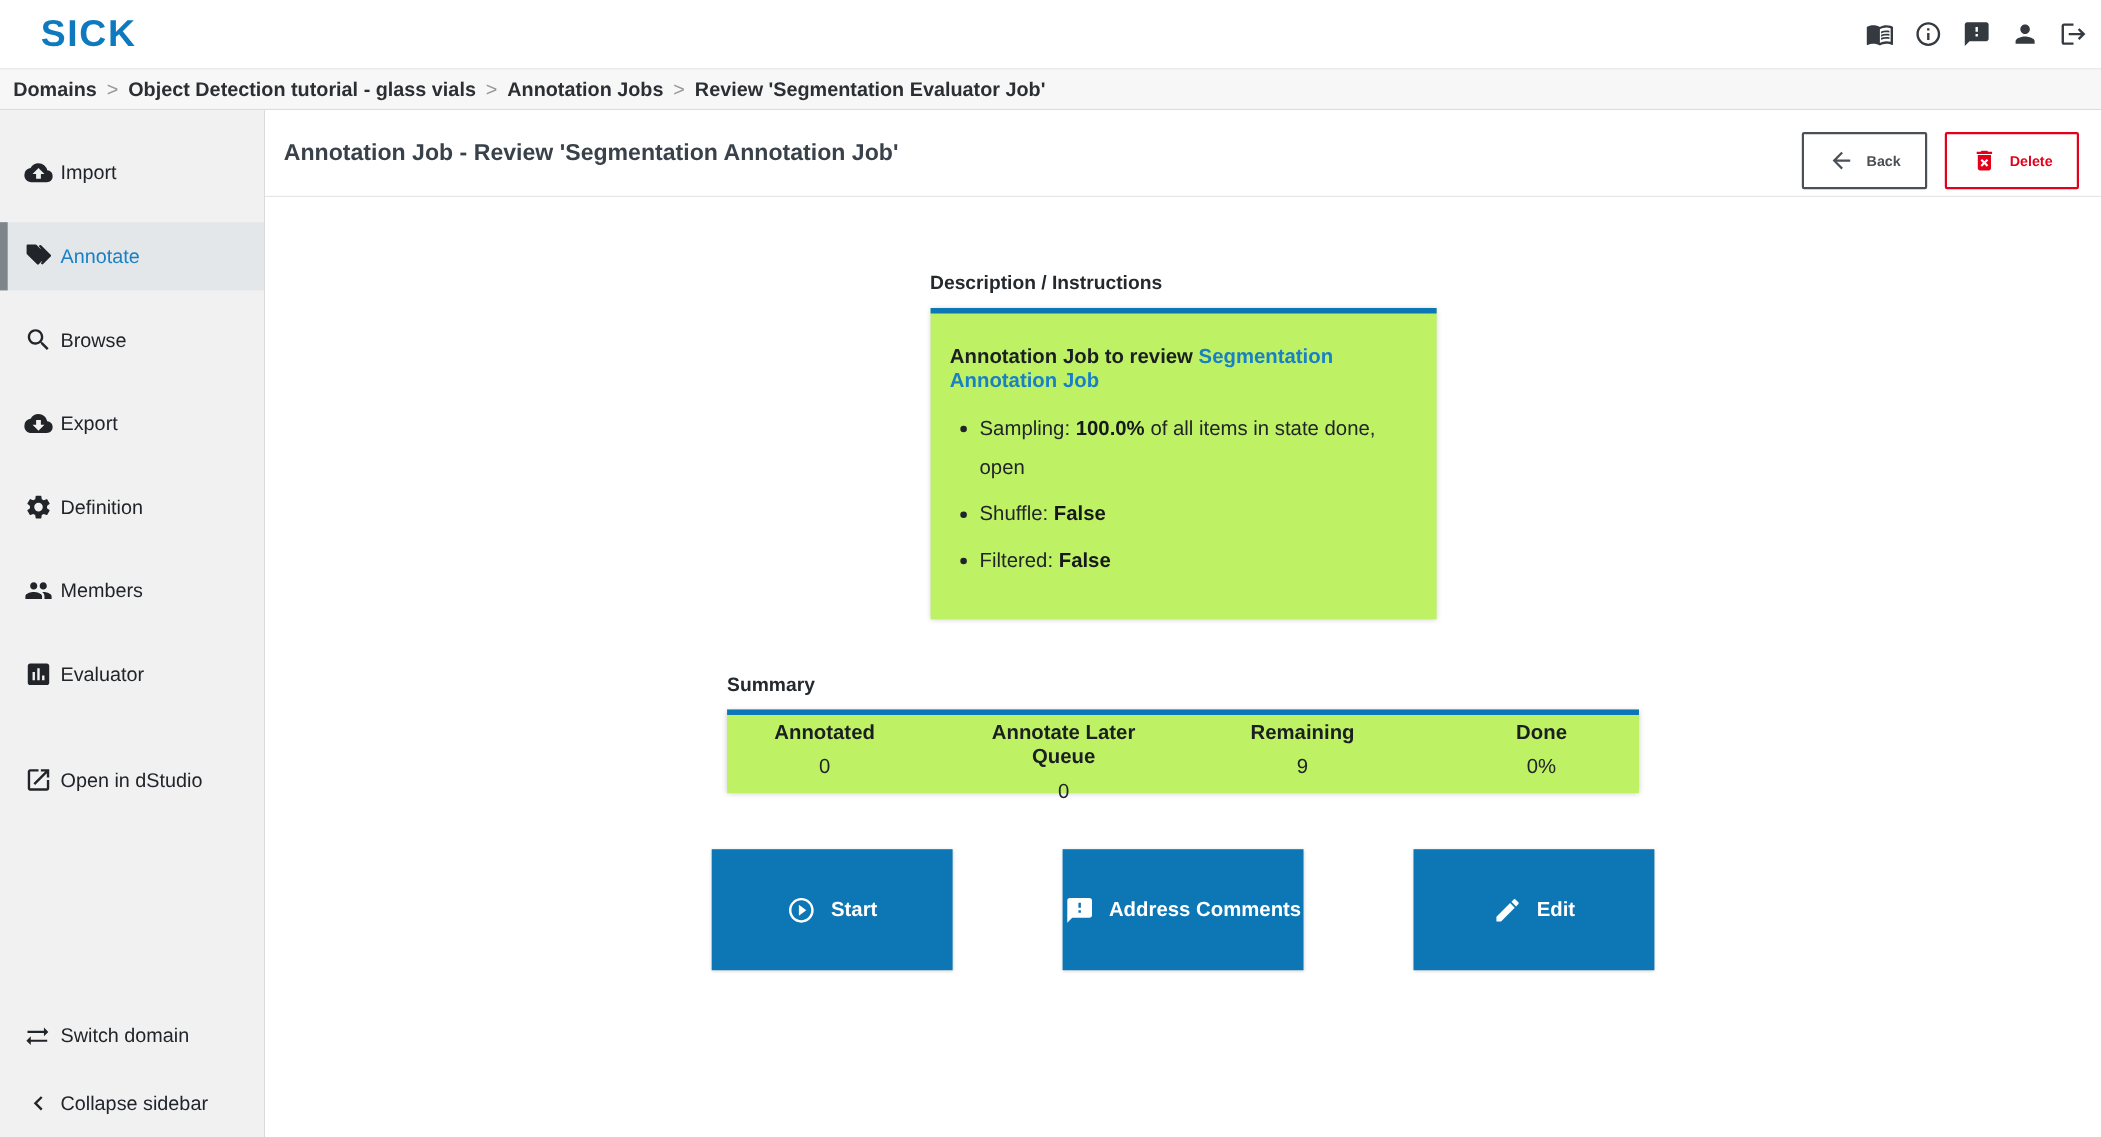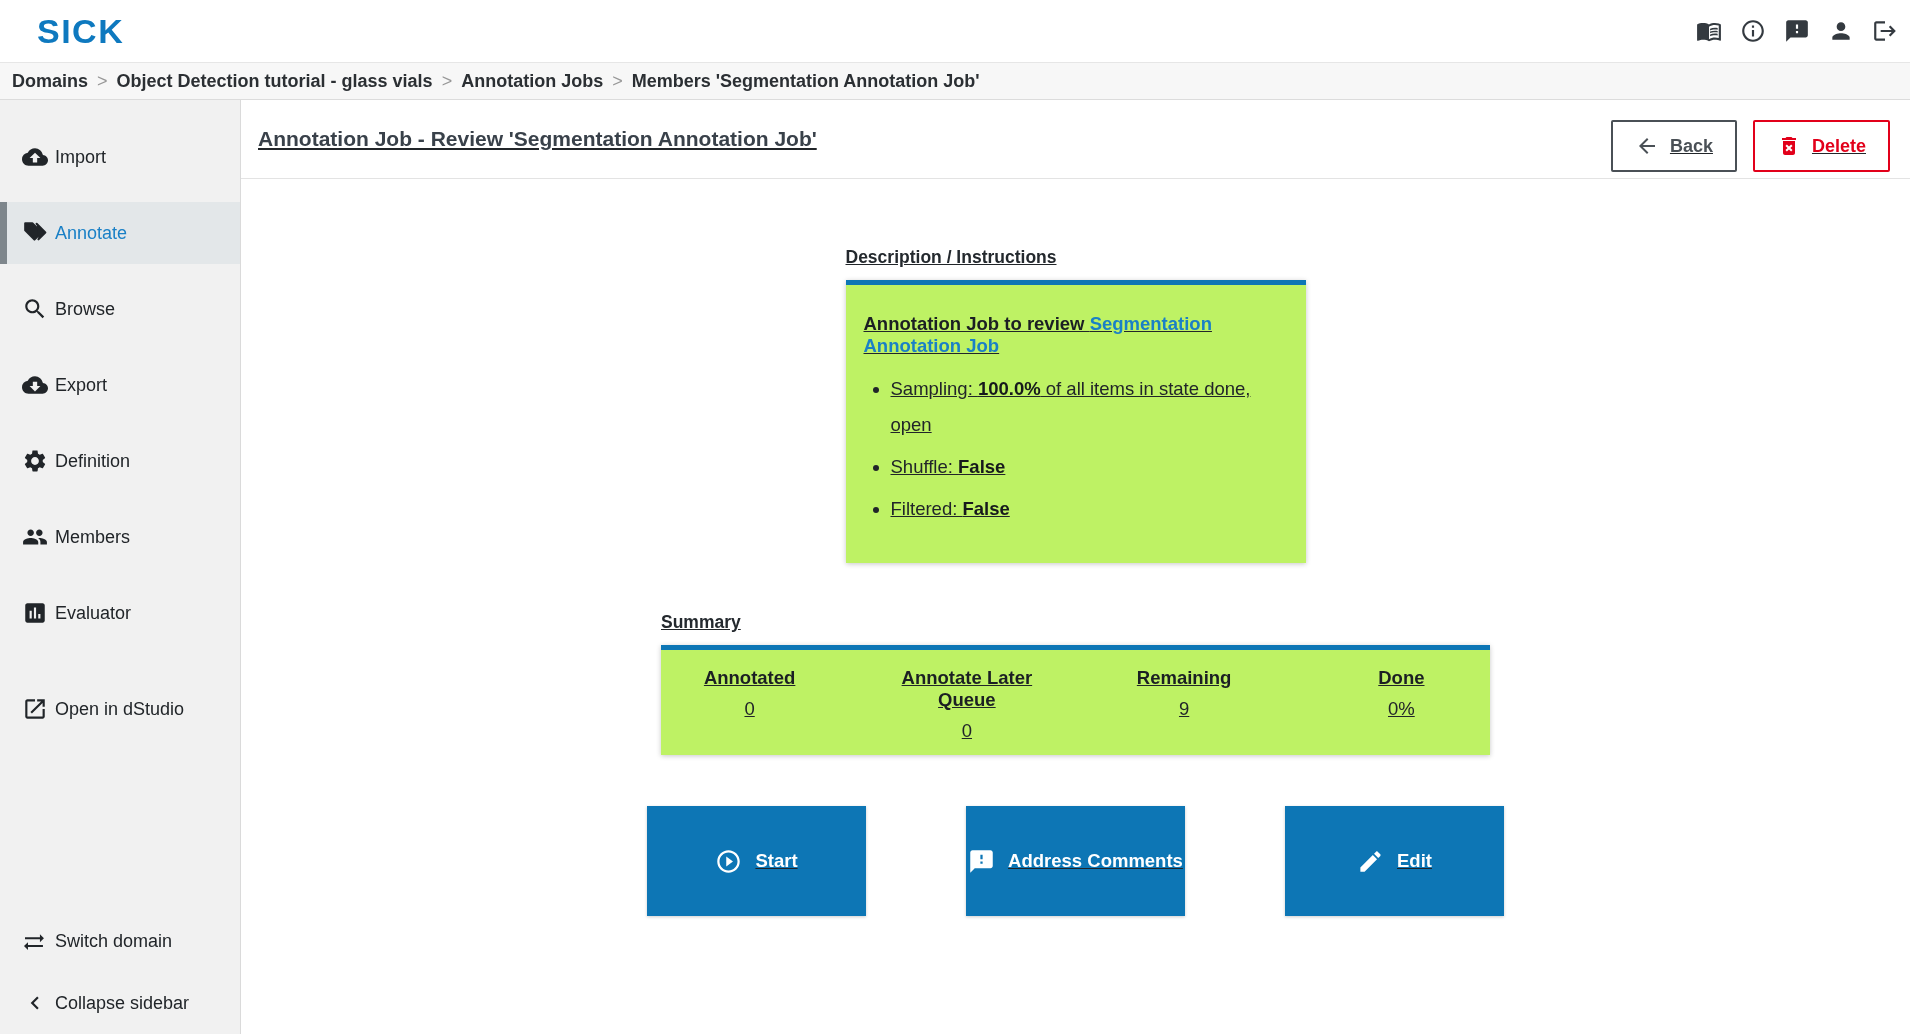--- a/index.html
+++ b/index.html
@@ -27,26 +27,26 @@
     display:flex; flex-direction:column; padding-top:26px; overflow:hidden; }
   .side-item { height:62px; margin-bottom:14px; display:flex; align-items:center; gap:7px;
     padding-left:22px; font-size:18px; color:#212529; cursor:pointer; }
   .side-item svg { width:26px; height:26px; fill:#212529; flex:0 0 26px; }
   .side-item.selected { background:#e3e7e9; border-left:7px solid #7e868c; padding-left:15px; color:#1a80c6; }
   .side-item.gap-above { margin-top:20px; }
   .side-footer { margin-top:auto; }
   .side-footer .side-item { margin-bottom:0; }
 
   
-  .content { flex:1; background:#fff; display:flex; flex-direction:column; overflow:hidden;text-decoration:underline; }
+  .content { flex:1; background:#fff; display:flex; flex-direction:column; overflow:hidden; }
   .content-header { height:79px; display:flex; align-items:center; padding:0 20px 0 17px;
     border-bottom:1px solid #e3e3e3; }
   .page-title { font-size:21px; font-weight:700; color:#39414a; }
   .hdr-buttons { margin-left:auto; display:flex; gap:16px; }
-  .btn-outline { display:flex; align-items:center; gap:11px; background:#fff; font-weight:700; font-size:18px;
+  .btn-outline { display:flex; align-items:center; gap:11px; background:#fff; font-weight:700; font-size:13px;
     padding:0 22px; height:52px; border-radius:2px; cursor:pointer;margin-top:14px; }
   .btn-back { border:2px solid #4a5056; color:#4a5056; }
   .btn-back svg { width:24px; height:24px; fill:#4a5056; }
   .btn-delete { border:2px solid #e2001a; color:#e2001a; }
   .btn-delete svg { width:24px; height:24px; fill:#e2001a; }
 
   .content-body { padding-top:68px; }
   .content-column { width:857px; margin:0 auto; }
 
   .section-heading { font-size:17.5px; font-weight:700; color:#24292e; margin-bottom:12px; }
@@ -54,21 +54,21 @@
 
   .desc-section { width:460px; margin:0 auto; }
   .desc-card { padding:28px 18px 30px 18px; min-height:165px; font-size:18.5px; }
   .desc-intro { font-weight:700; color:#1b1f23; }
   .desc-link { color:#1a80c6; font-weight:700; text-decoration:none; cursor:pointer; }
   .desc-card ul { margin:14px 0 0 0; padding-left:27px; list-style:disc; }
   .desc-card li { margin-bottom:6px; line-height:36px; color:#212529; }
   .desc-card li b { color:#16191c; }
 
   .summary-section { width:829px; margin:49px auto 0 auto; }
-  .summary-card { height:110px; display:flex; padding-top:17px;gap:40px; }
+  .summary-card { height:76px; display:flex; padding-top:5px;gap:40px; }
   .sum-col { flex:1; text-align:center; }
   .sum-label { font-size:18.5px; font-weight:700; color:#1b1f23; }
   .sum-value { font-size:18.5px; margin-top:9px; color:#212529; }
 
   .actions-row { margin-top:51px; display:flex; justify-content:space-between; }
   .action-btn { width:219px; height:110px; background:#0d76b5; border:none; color:#fff; cursor:pointer;
     display:flex; align-items:center; justify-content:center; gap:13px; font-size:18.5px; font-weight:700;
     font-family:inherit; box-shadow:0 1px 3px rgba(0,0,0,0.2); }
   .action-btn svg { width:27px; height:27px; fill:#fff; }
 </style>
@@ -107,21 +107,21 @@
   </div>
 </div>
 
 <div class="breadcrumb">
   <span class="crumb">Domains</span>
   <span class="crumb-sep">&gt;</span>
   <span class="crumb">Object Detection tutorial - glass vials</span>
   <span class="crumb-sep">&gt;</span>
   <span class="crumb">Annotation Jobs</span>
   <span class="crumb-sep">&gt;</span>
-  <span class="crumb">Members 'Segmentation Annotation Job'</span>
+  <span class="crumb">Review 'Segmentation Evaluator Job'</span>
 </div>
 
 <div class="main-row">
 
   <div class="sidebar">
 
     <div class="side-item">
       <svg viewBox="0 0 24 24">
           <path d="M19.35 10.04A7.49 7.49 0 0 0 12 4C9.11 4 6.6 5.64 5.35 8.04A5.994 5.994 0 0 0 0 14c0 3.31 2.69 6 6 6h13c2.76 0 5-2.24 5-5 0-2.64-2.05-4.78-4.65-4.96zM14 13v4h-4v-4H7l5-5 5 5h-3z"></path>
         </svg>

